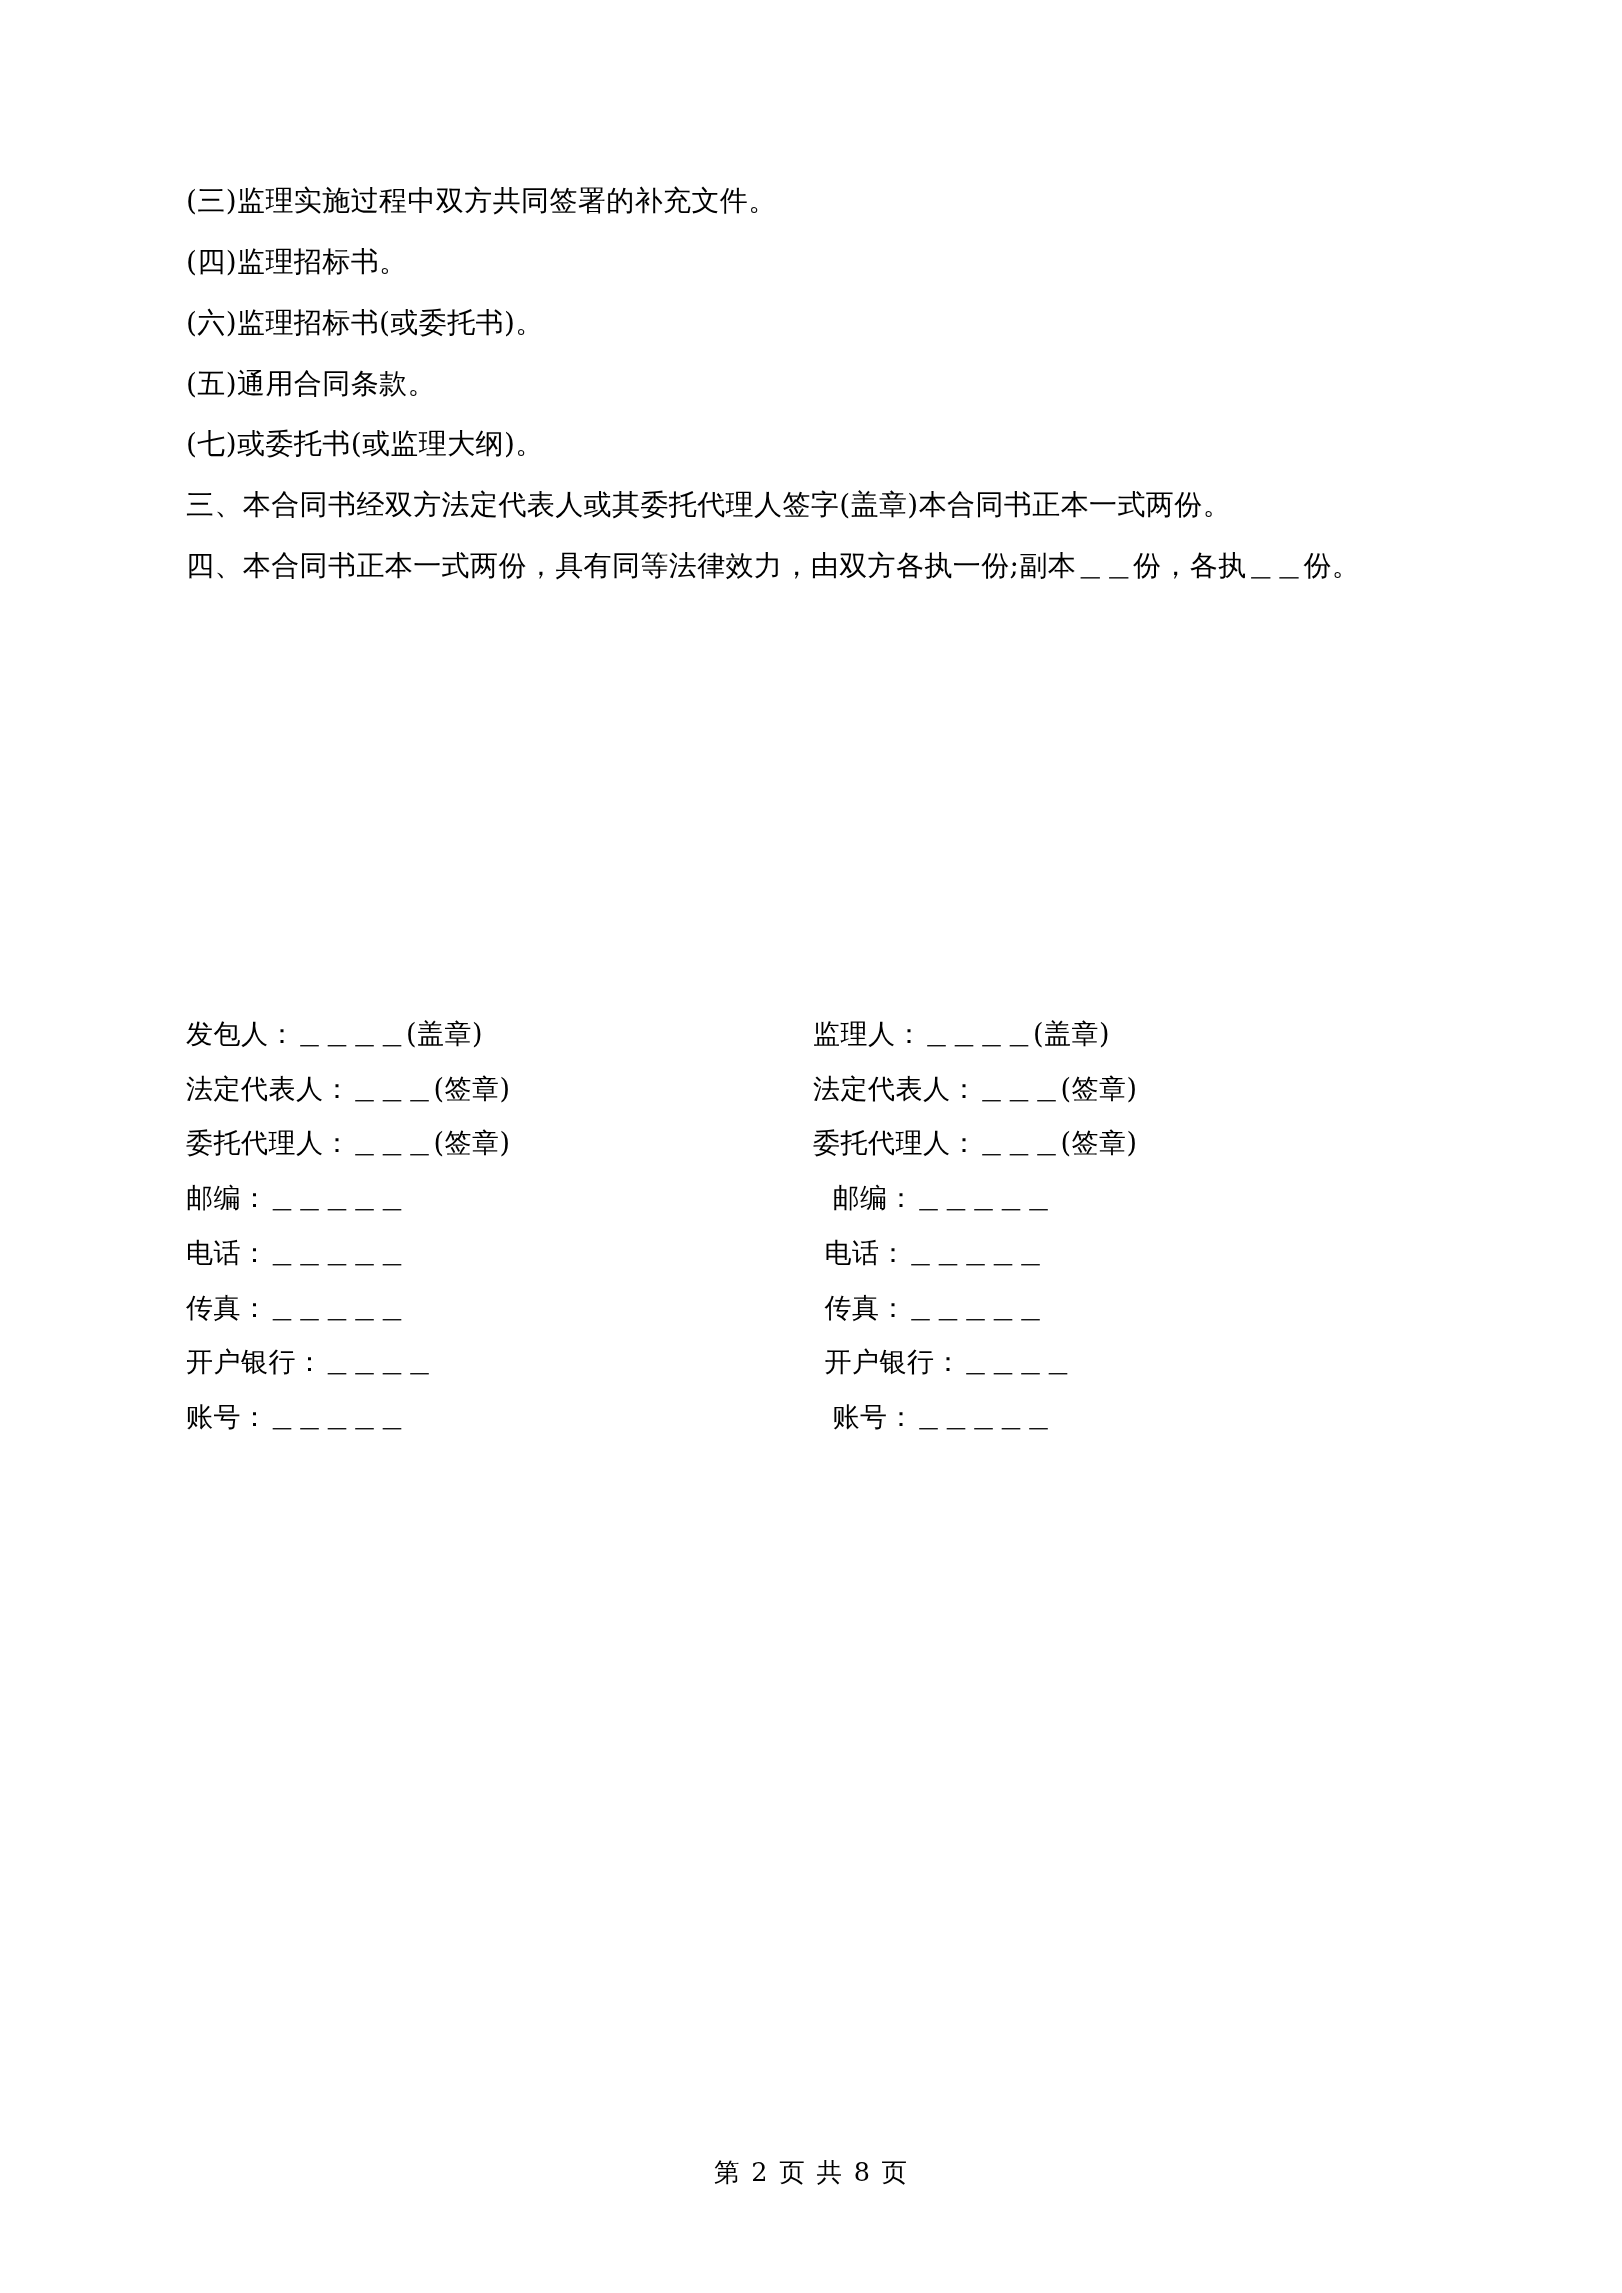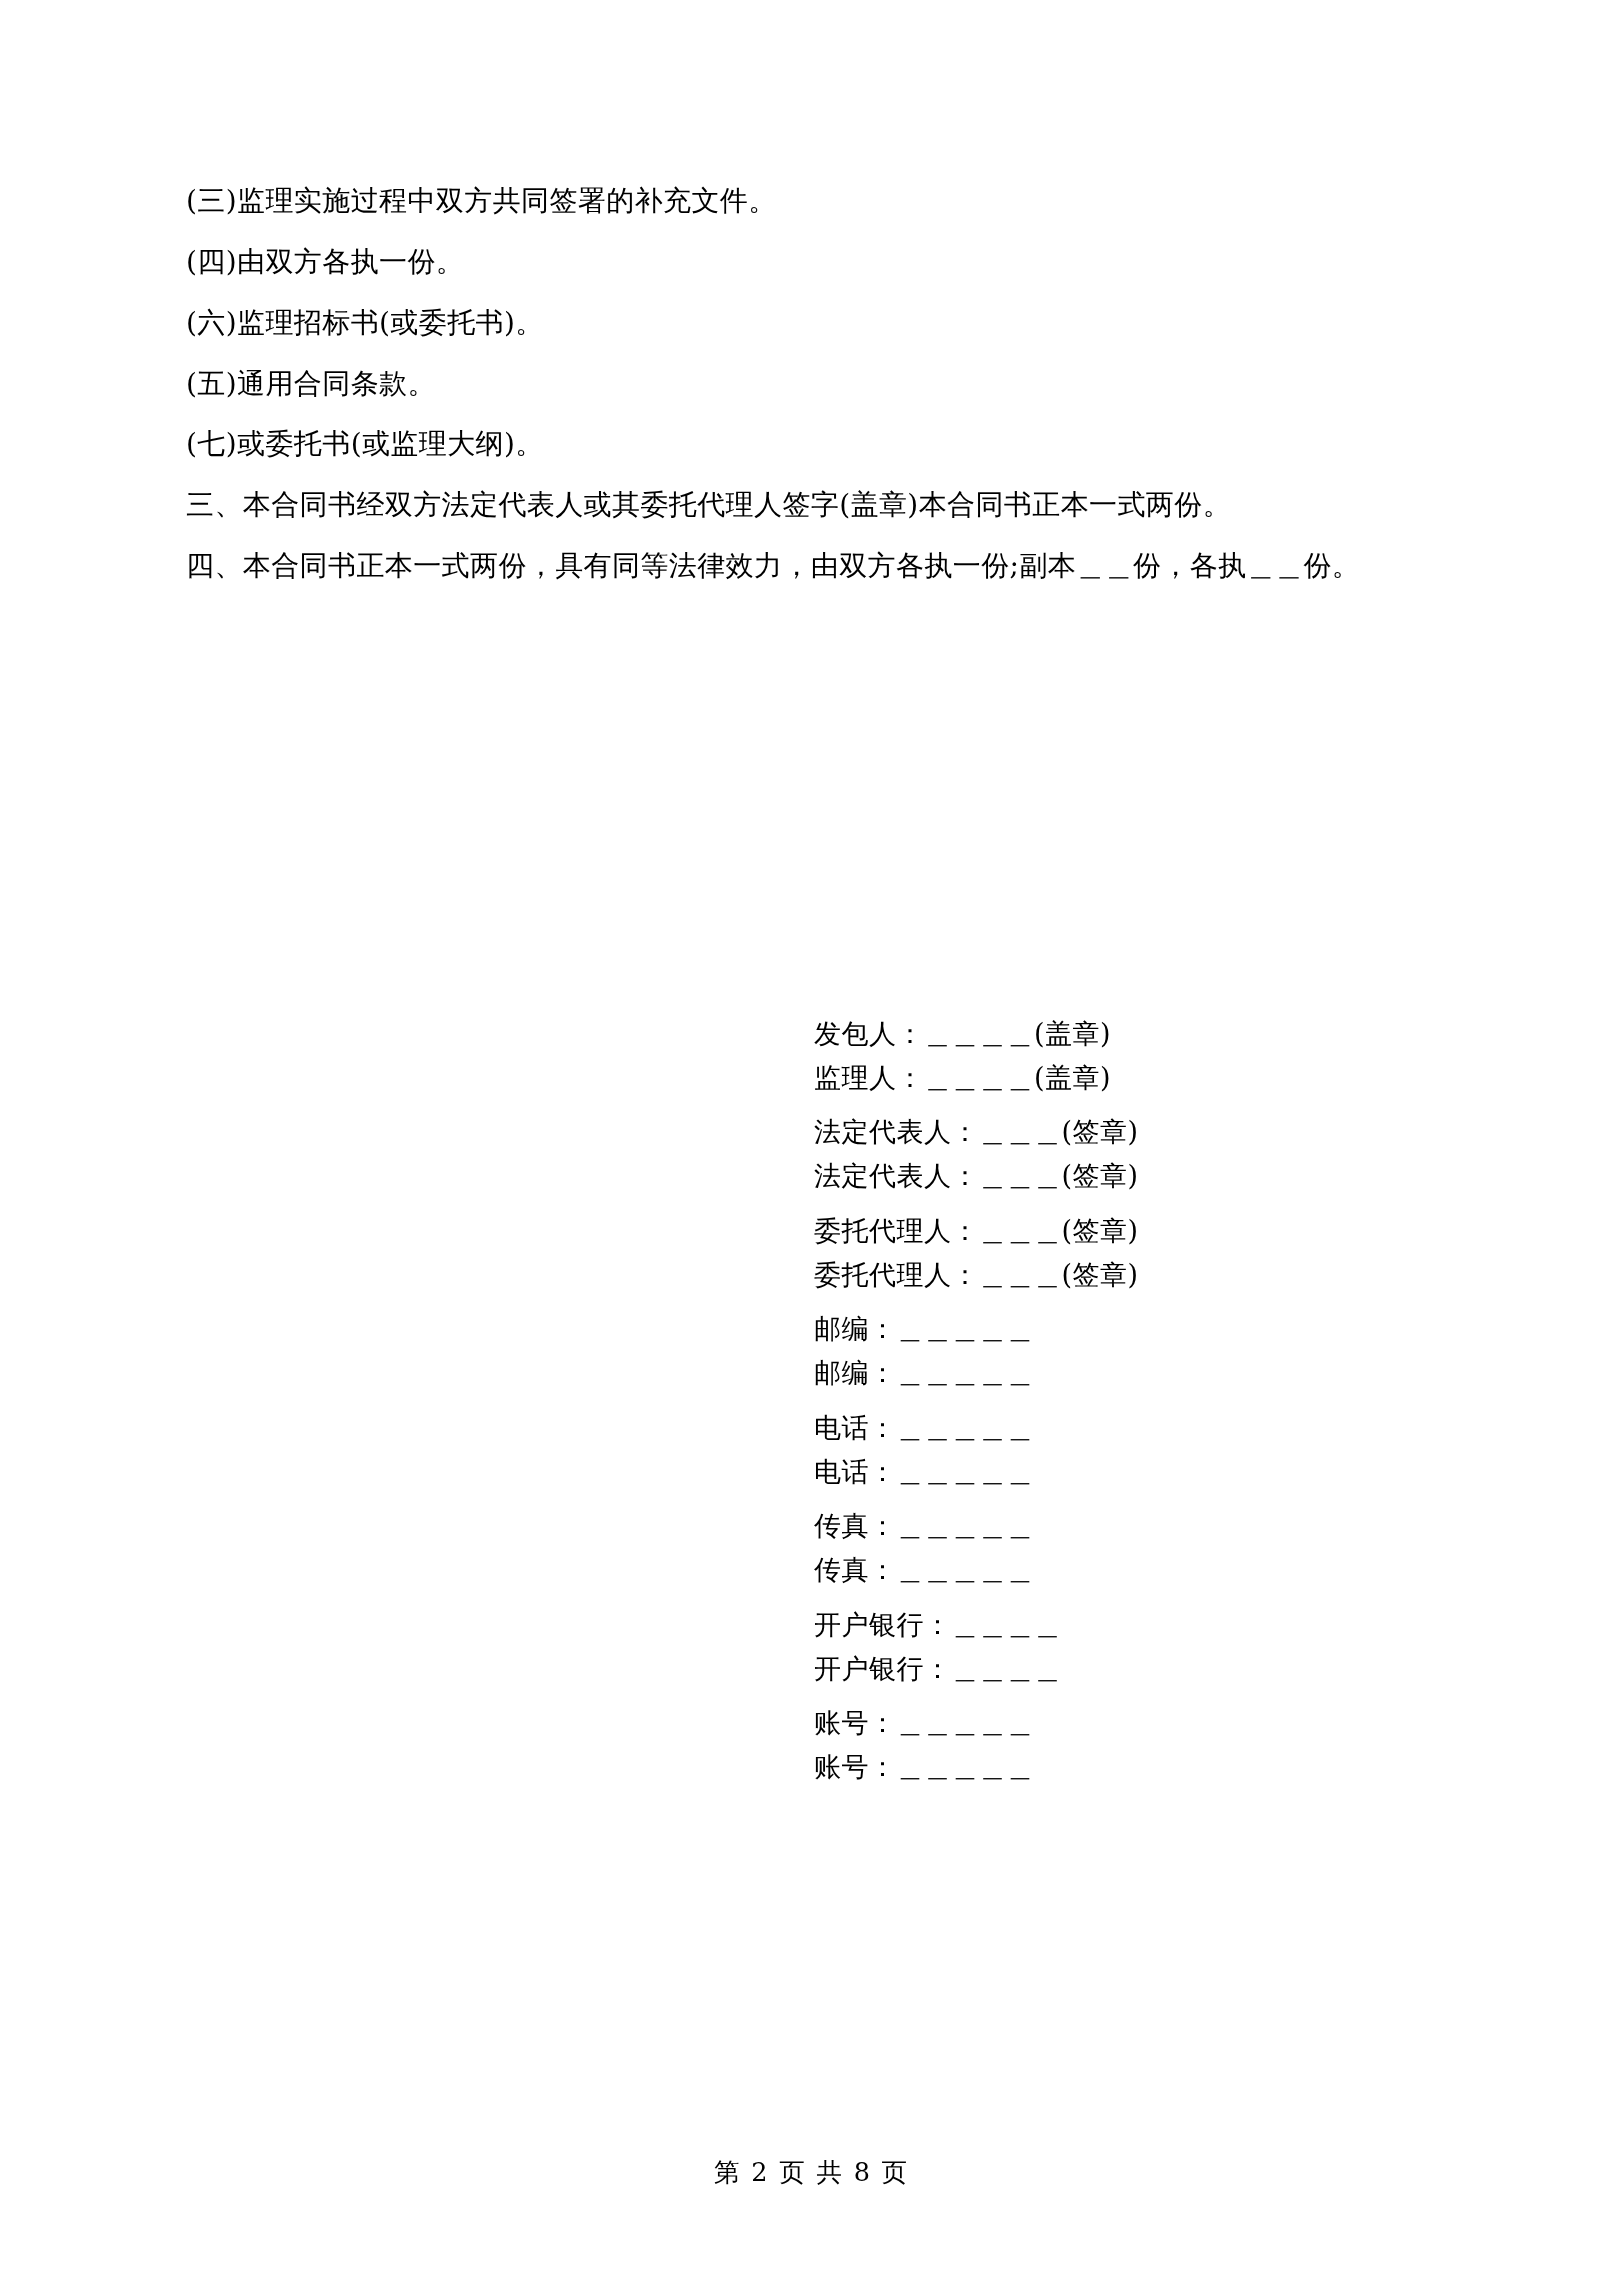--- a/index.html
+++ b/index.html
@@ -46,23 +46,22 @@
 
   .signature-block {
     position: absolute;
     left: 186px;
     top: 1012px;
     width: 1255px;
   }
 
   .sig-row {
     display: flex;
-    flex-direction: column;
+    flex-direction: row;
     margin-bottom: 11px;
-    align-items: flex-end;
   }
 
   .sig-col {
     width: 627px;
     font-size: 27px;
     line-height: 1.62;
     letter-spacing: 0.5px;
     white-space: nowrap;
   }
 
@@ -85,21 +84,21 @@
     font-family: "DejaVu Serif", "Liberation Serif", serif;
   }
 </style>
 </head>
 <body>
 
 <div class="page">
 
   <div class="content">
     <p class="para">(三)监理实施过程中双方共同签署的补充文件。</p>
-    <p class="para">(四)由双方各执一份。</p>
+    <p class="para">(四)监理招标书。</p>
     <p class="para">(六)监理招标书(或委托书)。</p>
     <p class="para">(五)通用合同条款。</p>
     <p class="para">(七)或委托书(或监理大纲)。</p>
     <p class="para flow">三、本合同书经双方法定代表人或其委托代理人签字(盖章)本合同书正本一式两份。</p>
     <p class="para flow">四、本合同书正本一式两份，具有同等法律效力，由双方各执一份;副本＿＿份，各执＿＿份。</p>
   </div>
 
   <div class="signature-block">
     <div class="sig-row">
       <div class="sig-col">发包人：＿＿＿＿(盖章)</div>

